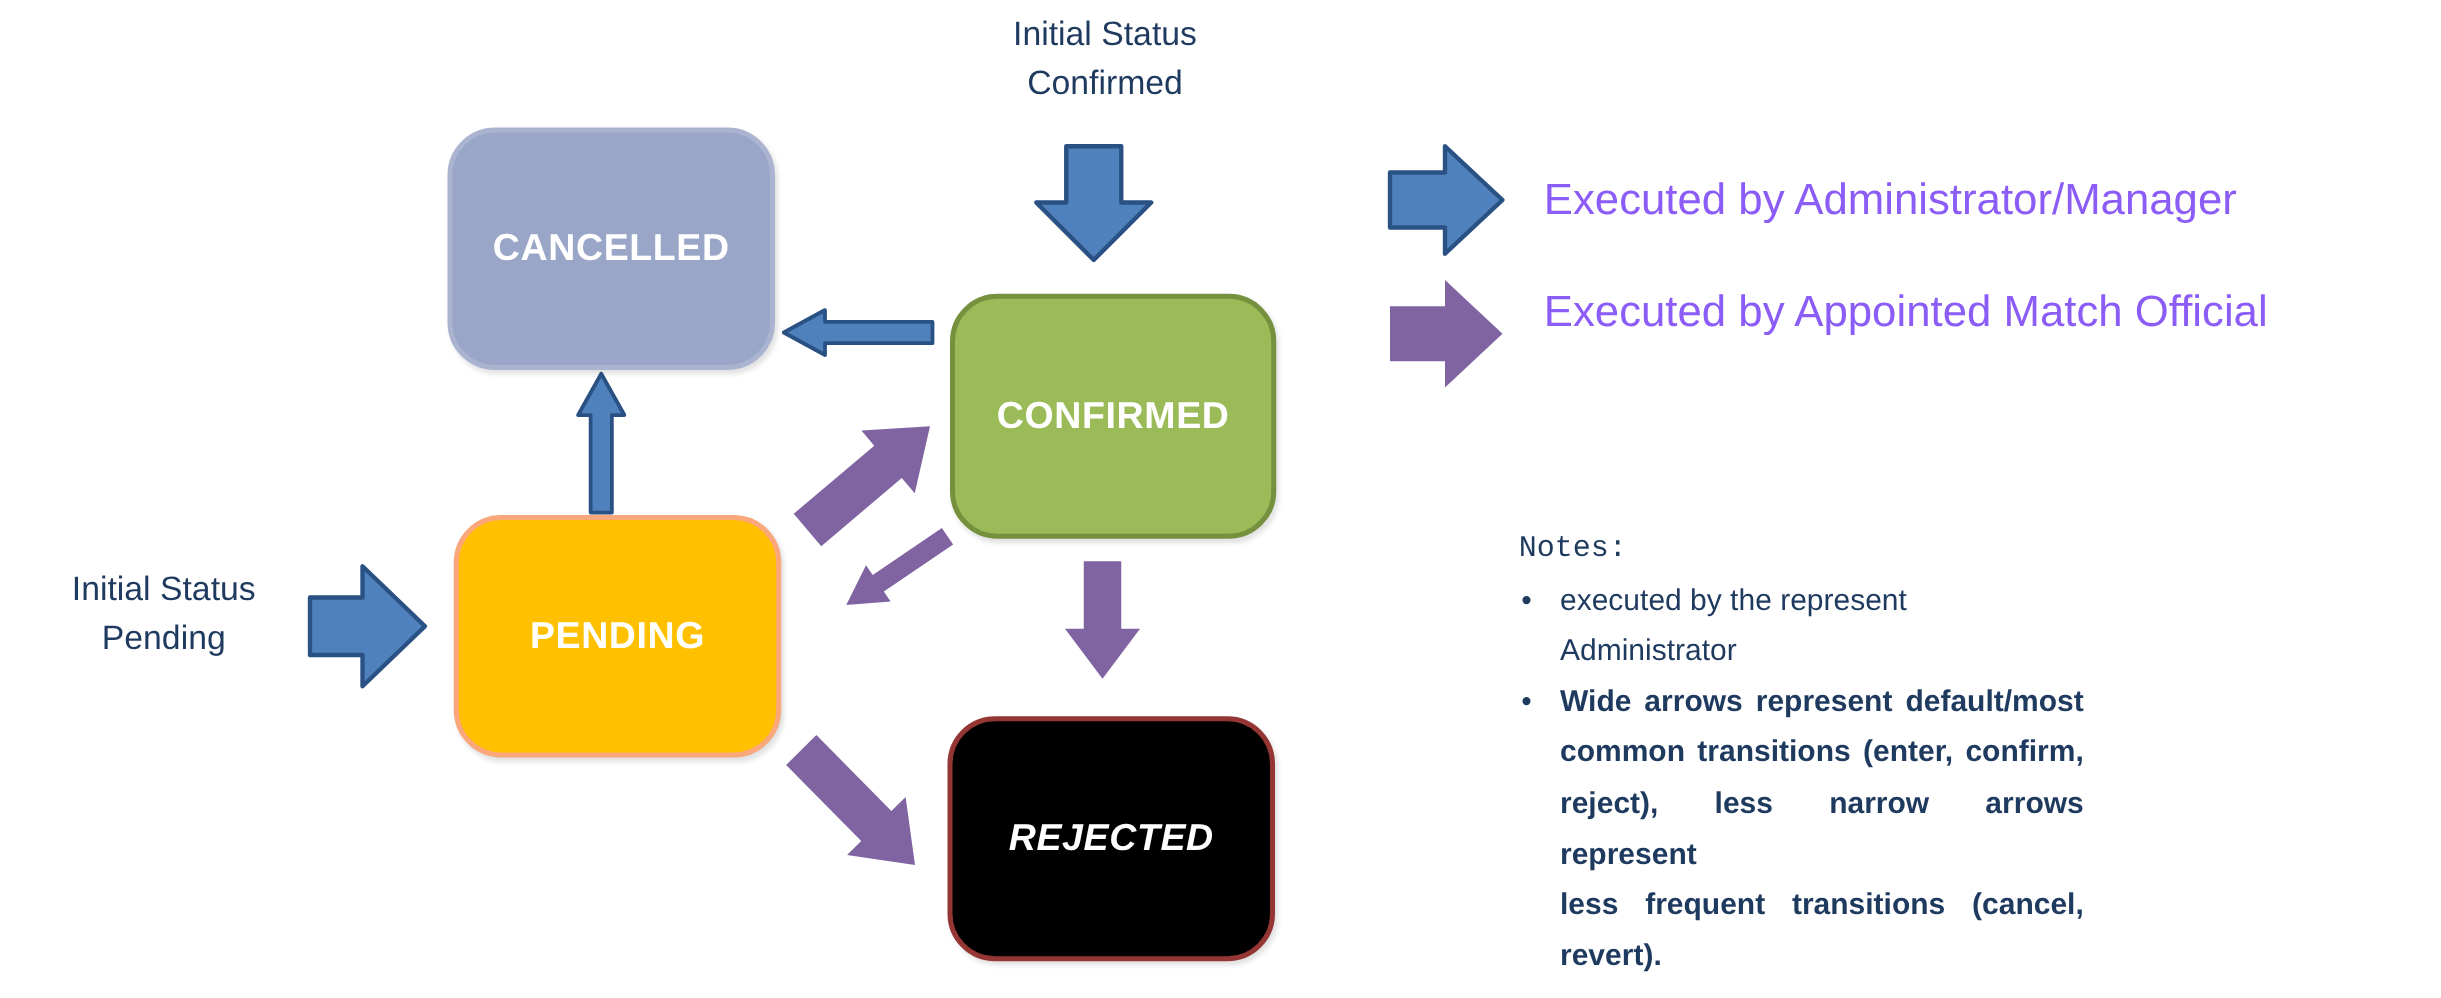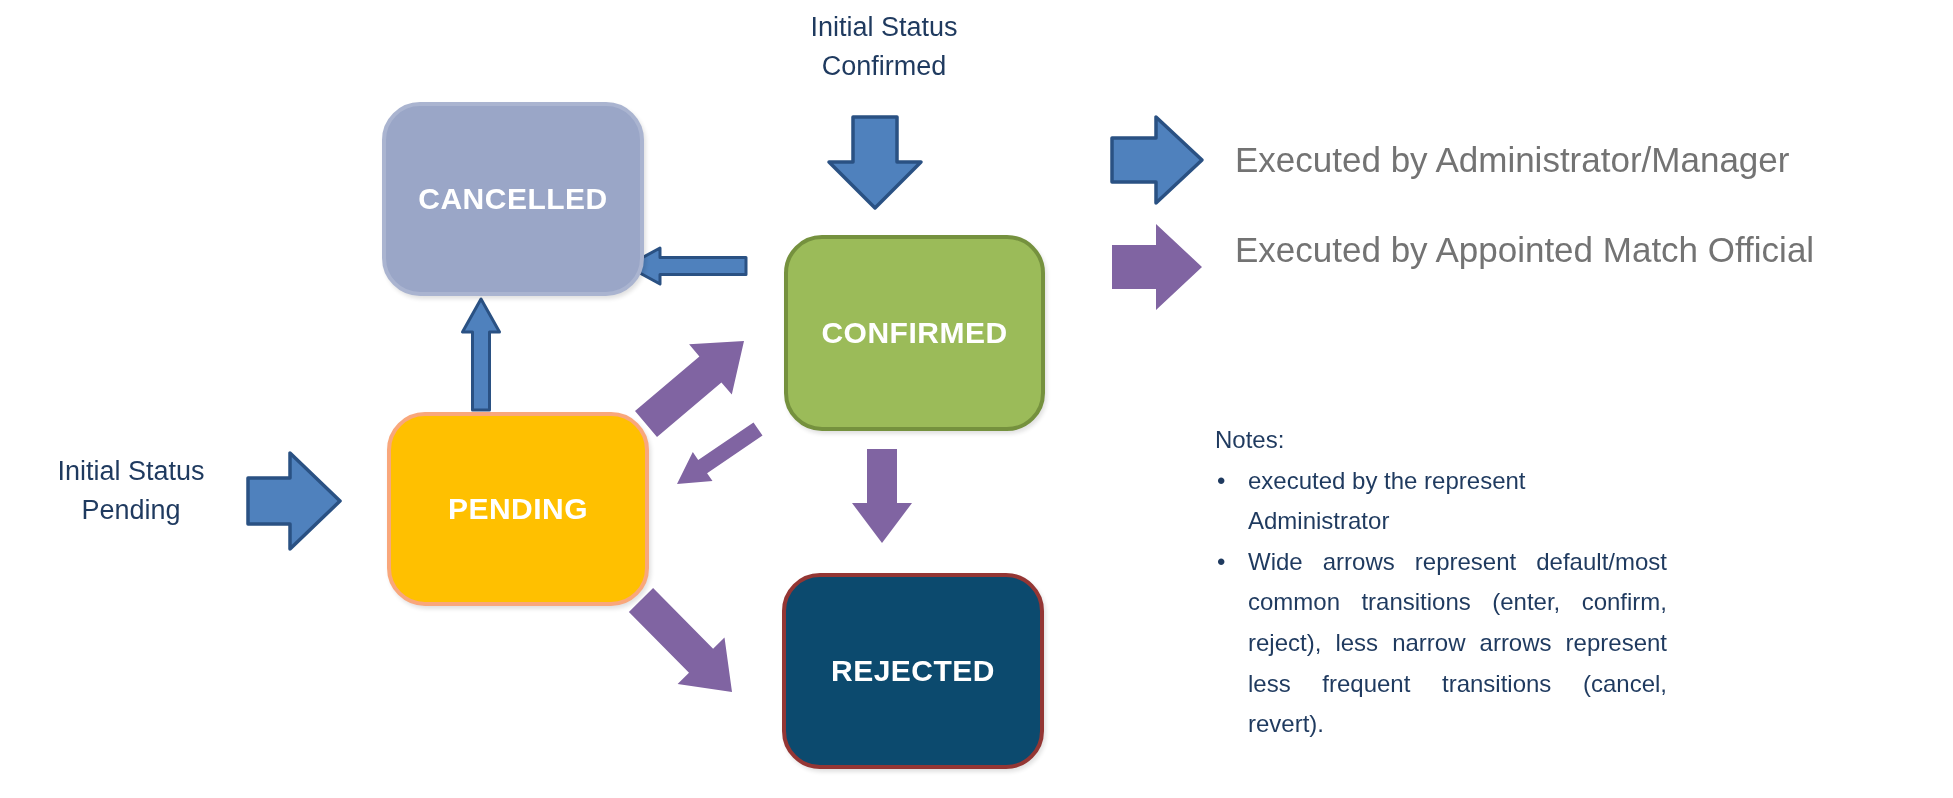--- a/index.html
+++ b/index.html
@@ -4,49 +4,48 @@
 <style>
   html,body{margin:0;padding:0;background:#ffffff;}
   .stage{
     position:relative;width:1953px;height:798px;background:#ffffff;overflow:hidden;
     font-family:"Liberation Sans",sans-serif;
   }
   #arrow-layer{position:absolute;left:0;top:0;width:1953px;height:798px;}
   .node{
     position:absolute;border-radius:38px;display:flex;align-items:center;justify-content:center;
     box-shadow:2px 3px 4px rgba(0,0,0,0.12);
-    margin-left:24px;
   }
   .node span{
     color:#ffffff;font-weight:bold;font-size:30px;letter-spacing:0.5px;
   }
   #node-cancelled{left:358px;top:102px;width:254px;height:186px;}
   #node-confirmed{left:760px;top:235px;width:253px;height:188px;}
   #node-pending{left:363px;top:412px;width:254px;height:186px;}
   #node-rejected{left:758px;top:573px;width:254px;height:188px;}
   .annotation{
     position:absolute;text-align:center;font-size:27px;line-height:39px;
     color:#1F3A5F;white-space:pre-line;
   }
   #ann-initial-confirmed{left:734px;top:8px;width:300px;}
   #ann-initial-pending{left:6px;top:452px;width:250px;}
   .legend-label{
-    position:absolute;left:1235px;font-size:35px;color:#737373;white-space:nowrap;
+    position:absolute;left:1235px;font-size:35px;color:#8b5cf6;white-space:nowrap;
   }
   #legend-label-admin{top:140px;}
   #legend-label-official{top:230px;}
   .notes{
     position:absolute;left:1215px;top:420px;width:452px;
     font-size:24px;line-height:40.6px;color:#1F3A5F;
   }
-  .notes-heading{margin:0 0 0 0;}
+  .notes-heading{margin:0 0 0 0;font-family:Liberation Mono, monospace;}
   .bullet{position:relative;padding-left:33px;}
   .bullet .marker{position:absolute;left:2px;top:0;}
   .bullet .line{text-align:left;}
-  .bullet.justified .line{text-align:justify;text-align-last:justify;}
+  .bullet.justified .line{text-align:justify;text-align-last:justify;font-weight:bold;}
   .bullet.justified .line:last-child{text-align-last:left;}
 </style>
 </head>
 <body>
 
 <div class="stage">
 
   <svg id="arrow-layer" viewBox="0 0 1953 798" xmlns="http://www.w3.org/2000/svg">
       <polygon points="853.0,117.0 853.0,162.0 829.0,162.0 875.0,208.0 921.0,162.0 897.0,162.0 897.0,117.0" fill="#4F81BD" stroke="#2A5183" stroke-width="3.5" stroke-linejoin="round"></polygon>
       <polygon points="248.0,524.0 290.0,524.0 290.0,549.0 340.0,501.0 290.0,453.0 290.0,478.0 248.0,478.0" fill="#4F81BD" stroke="#2A5183" stroke-width="3.5" stroke-linejoin="round"></polygon>
@@ -68,21 +67,21 @@
 
   <div class="node" id="node-cancelled" style="background: rgb(154, 166, 199); border: 4px solid rgb(170, 180, 208);">
     <span style="color: rgb(255, 255, 255);">CANCELLED</span>
   </div>
   <div class="node" id="node-confirmed" style="background: rgb(155, 187, 89); border: 4px solid rgb(117, 145, 62);">
     <span style="color: rgb(255, 255, 255);">CONFIRMED</span>
   </div>
   <div class="node" id="node-pending" style="background: rgb(255, 192, 0); border: 4px solid rgb(249, 167, 123);">
     <span style="color: rgb(255, 255, 255);">PENDING</span>
   </div>
-  <div class="node" id="node-rejected" style="background: #0c4a6e; border: 4px solid rgb(148, 54, 52);">
+  <div class="node" id="node-rejected" style="background: #000000; border: 4px solid rgb(148, 54, 52); font-style: italic;">
     <span style="color: rgb(255, 255, 255);">REJECTED</span>
   </div>
 
   <div class="legend-label" id="legend-label-admin">Executed by Administrator/Manager</div>
 
   <div class="legend-label" id="legend-label-official">Executed by Appointed Match Official</div>
 
   <div class="notes">
     <div class="notes-heading">Notes:</div>
     <div class="bullet">

